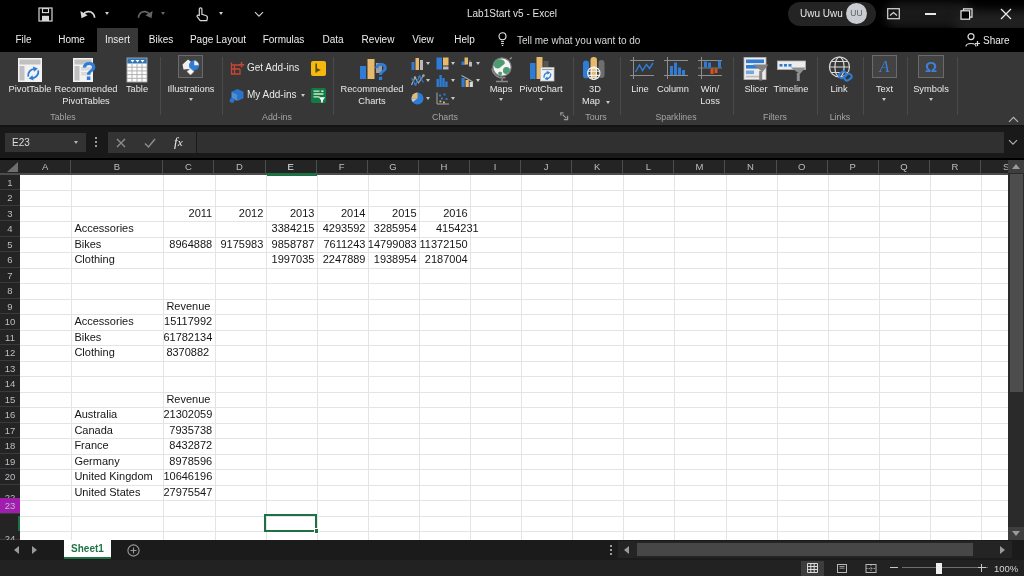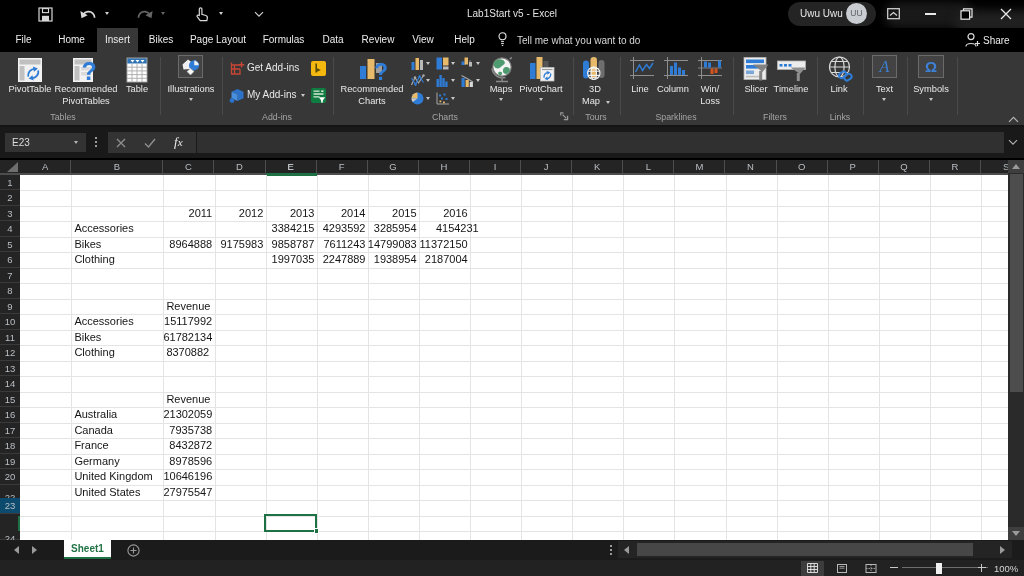--- a/index.html
+++ b/index.html
@@ -390,21 +390,21 @@
 <div class="rh" style="top:360.5px;height:15.5px;line-height:15.5px;border-bottom:1px solid #3a3a3a;">13</div>
 <div class="rh" style="top:376.0px;height:15.5px;line-height:15.5px;border-bottom:1px solid #3a3a3a;">14</div>
 <div class="rh" style="top:391.5px;height:15.5px;line-height:15.5px;border-bottom:1px solid #3a3a3a;">15</div>
 <div class="rh" style="top:407.0px;height:15.5px;line-height:15.5px;border-bottom:1px solid #3a3a3a;">16</div>
 <div class="rh" style="top:422.5px;height:15.5px;line-height:15.5px;border-bottom:1px solid #3a3a3a;">17</div>
 <div class="rh" style="top:438.0px;height:15.5px;line-height:15.5px;border-bottom:1px solid #3a3a3a;">18</div>
 <div class="rh" style="top:453.5px;height:15.5px;line-height:15.5px;border-bottom:1px solid #3a3a3a;">19</div>
 <div class="rh" style="top:469.0px;height:15.5px;line-height:15.5px;border-bottom:1px solid #3a3a3a;">20</div>
 <div class="rh" style="top:484.5px;height:15.5px;line-height:15.5px;border-bottom:1px solid #3a3a3a;">21</div>
 <div class="rh" style="top:474px;height:15.5px;line-height:15.5px;border-bottom:1px solid #f97316;margin-top:16px;">22</div>
-<div class="rh" style="top:498px;height:15.5px;line-height:15.5px;border-bottom:1px solid #3a3a3a;background:#0c4a6e;">23</div>
+<div class="rh" style="top:498px;height:15.5px;line-height:15.5px;border-bottom:1px solid #3a3a3a;background:#a21caf;">23</div>
 <div class="rh" style="top:531.0px;height:9.0px;line-height:15.5px;border-bottom:1px solid #3a3a3a;">24</div>
 <div class="a" style="left:18px;top:515.5px;width:2px;height:15.5px;background:#1e7145;"></div>
 <div class="a" style="left:71.4px;top:174.5px;width:1px;height:365.5px;background:#e4e4e4;"></div>
 <div class="a" style="left:163.4px;top:174.5px;width:1px;height:365.5px;background:#e4e4e4;"></div>
 <div class="a" style="left:214.5px;top:174.5px;width:1px;height:365.5px;background:#e4e4e4;"></div>
 <div class="a" style="left:265.6px;top:174.5px;width:1px;height:365.5px;background:#e4e4e4;"></div>
 <div class="a" style="left:316.7px;top:174.5px;width:1px;height:365.5px;background:#e4e4e4;"></div>
 <div class="a" style="left:367.8px;top:174.5px;width:1px;height:365.5px;background:#e4e4e4;"></div>
 <div class="a" style="left:418.9px;top:174.5px;width:1px;height:365.5px;background:#e4e4e4;"></div>
 <div class="a" style="left:470.0px;top:174.5px;width:1px;height:365.5px;background:#e4e4e4;"></div>

